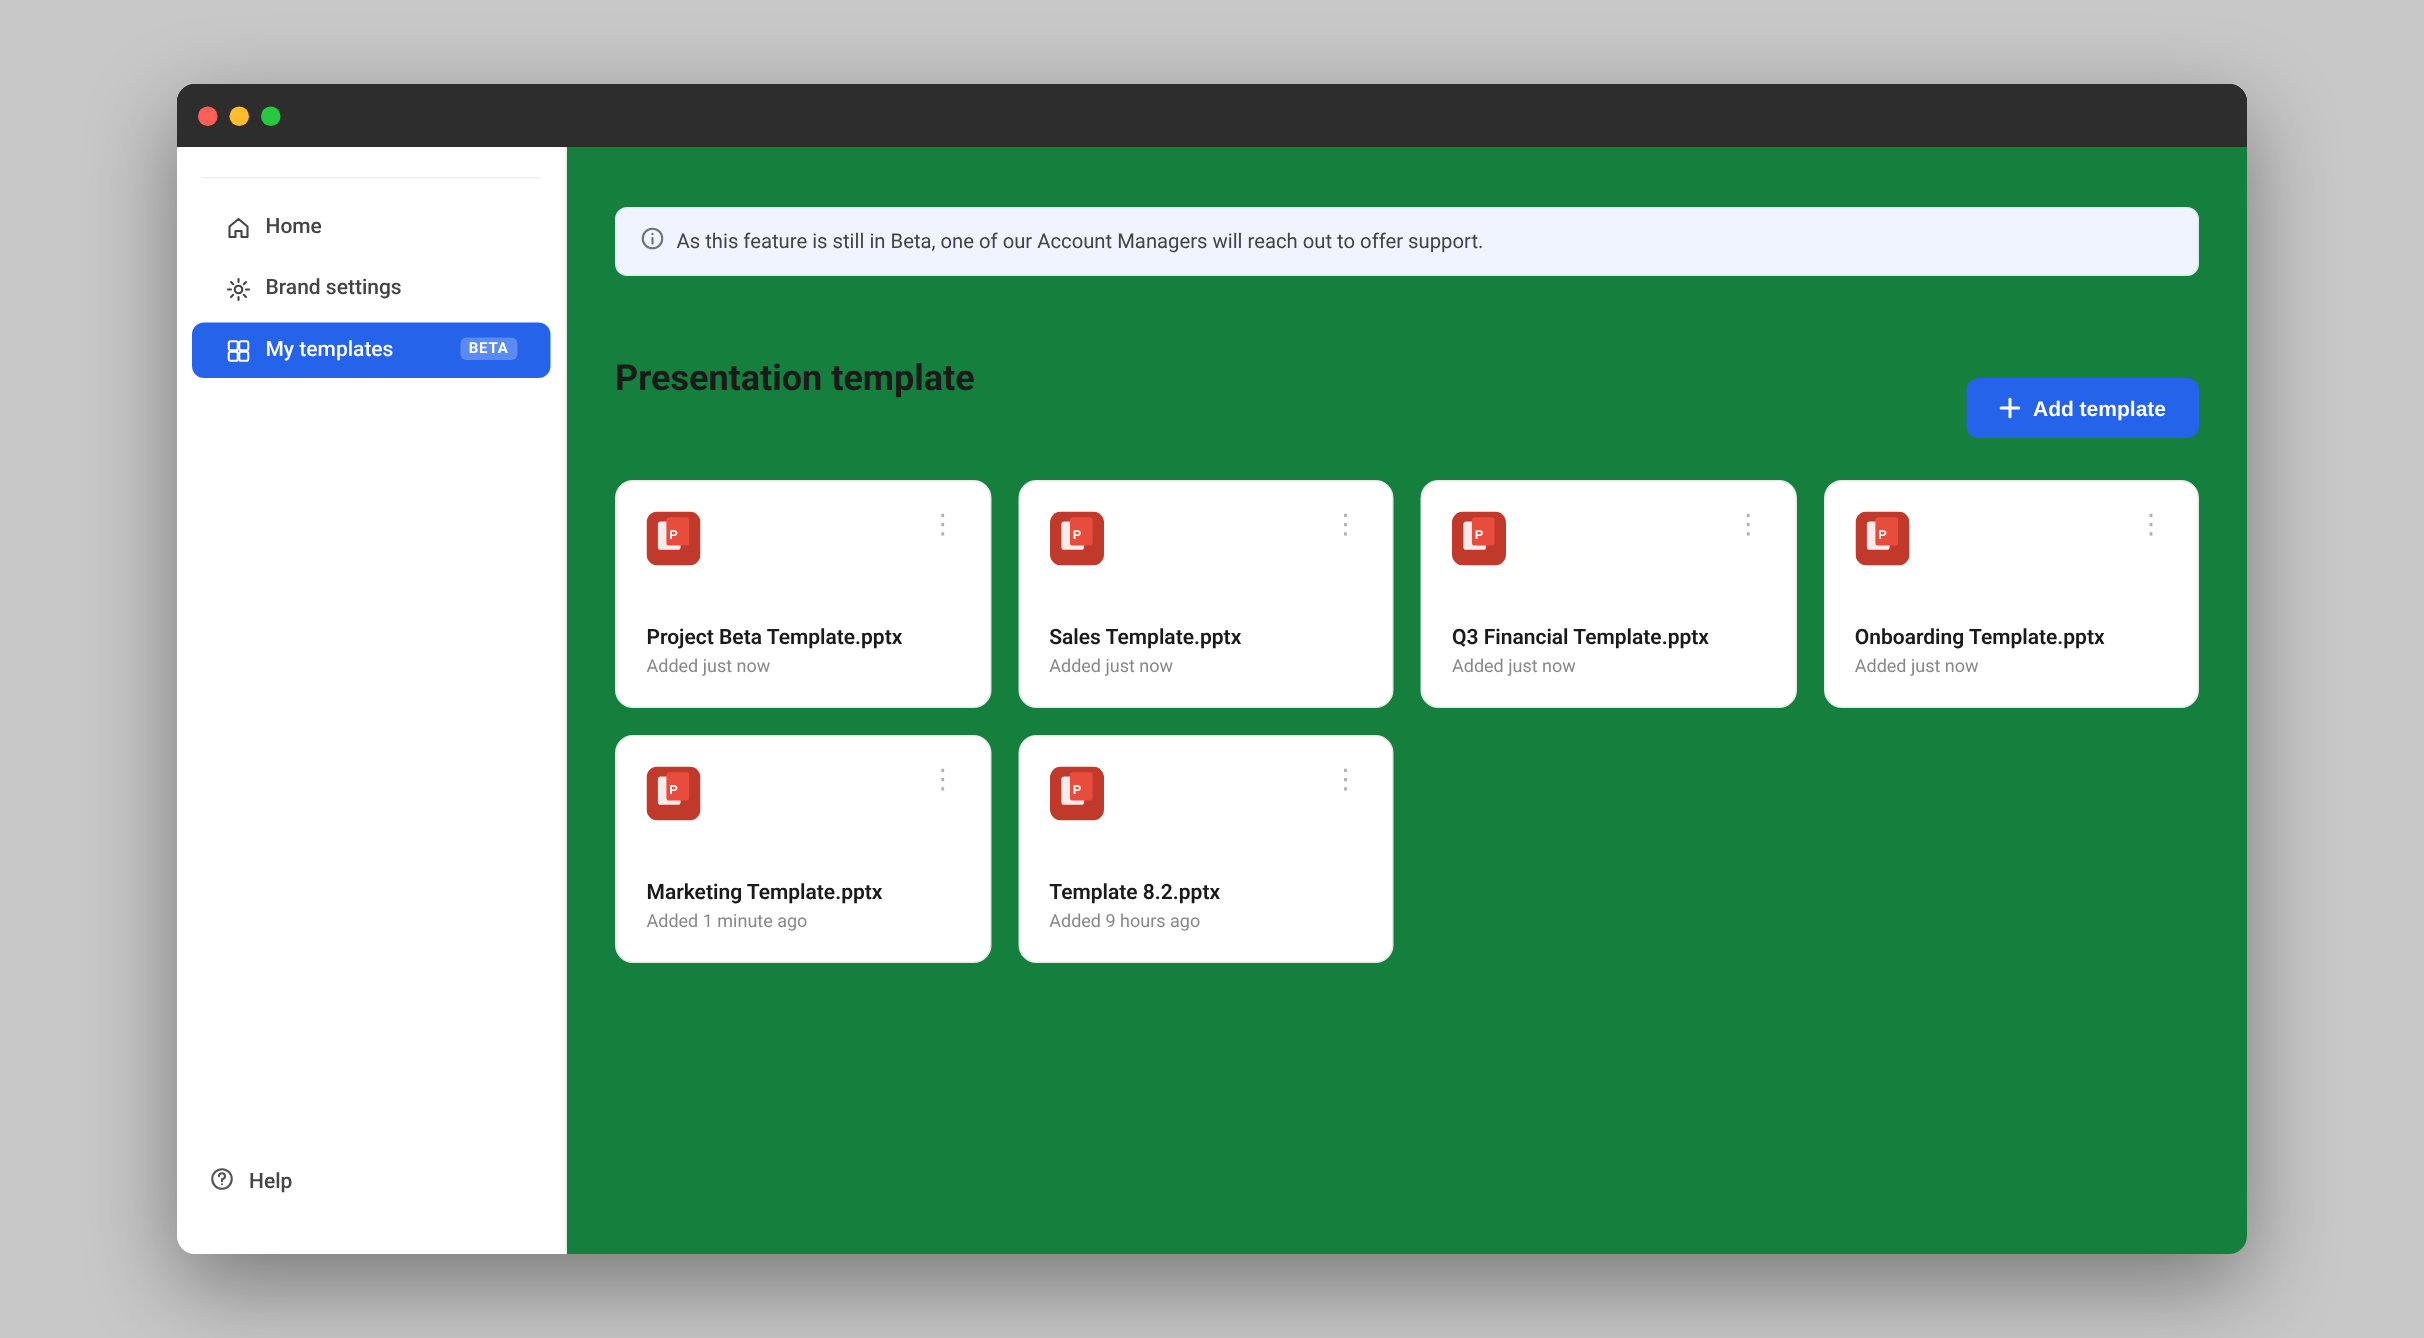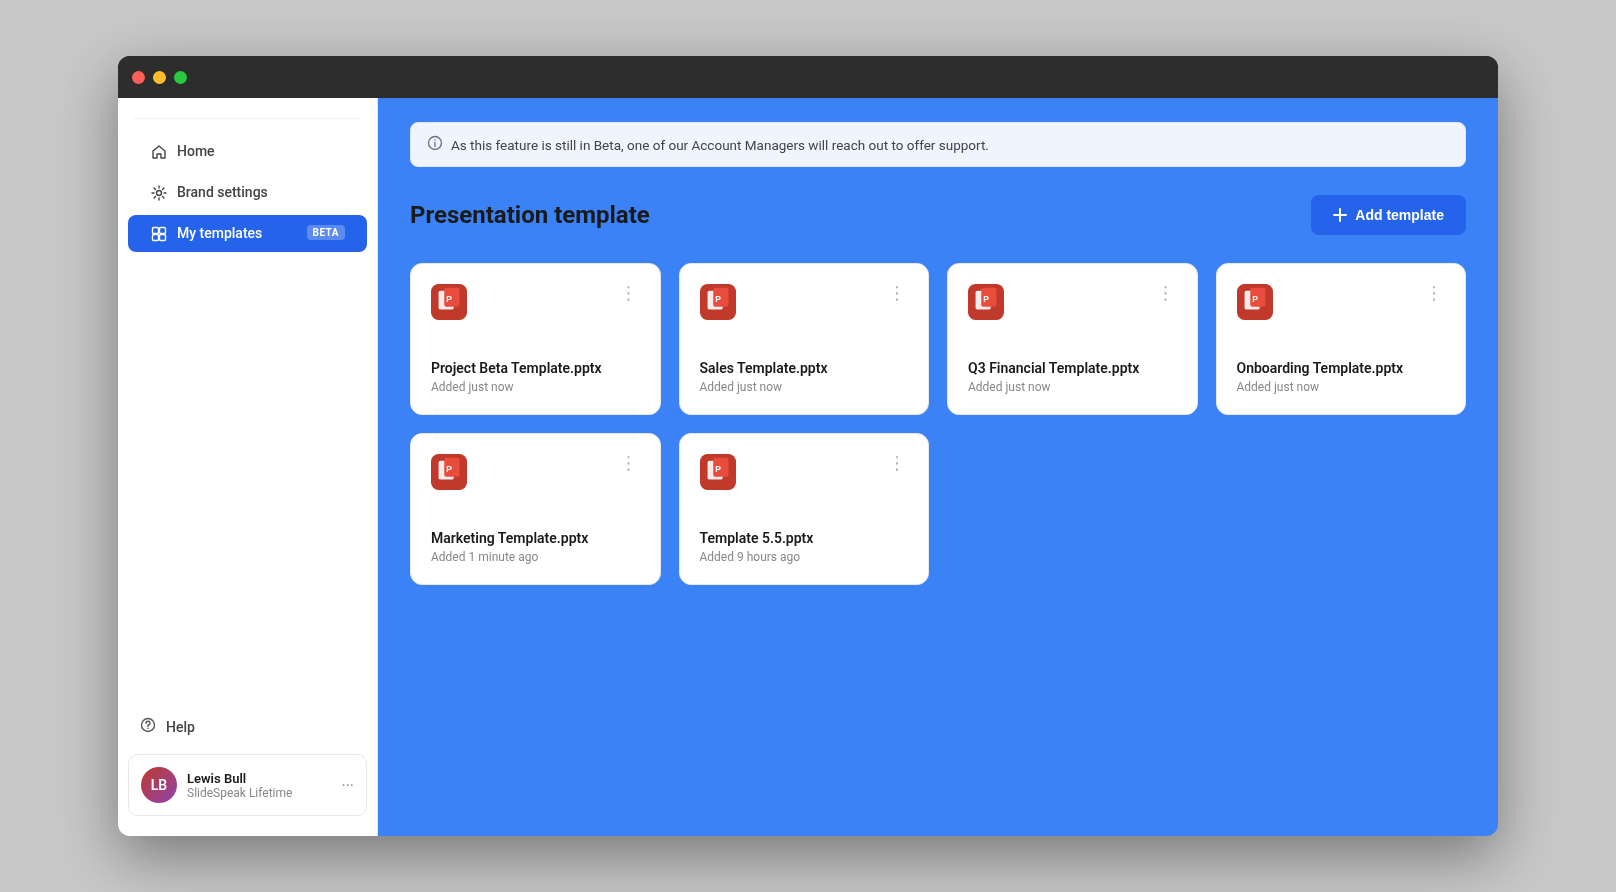--- a/index.html
+++ b/index.html
@@ -165,23 +165,23 @@
       font-size: 12px;
       color: #888;
     }
     .user-more {
       color: #888;
       font-size: 16px;
       cursor: pointer;
     }
     .main-content {
       flex: 1;
-      padding: 24px 32px;
+      padding: 40px 32px;
       overflow-y: auto;
-      background: #3b82f6;
+      background: #15803d;
     }
     .beta-banner {
       display: flex;
       align-items: center;
       gap: 8px;
       background: #f0f4ff;
       border: 1px solid #dce6fd;
       border-radius: 8px;
       padding: 12px 16px;
       font-size: 13.5px;
@@ -209,20 +209,21 @@
       gap: 8px;
       background: #2563eb;
       color: white;
       border: none;
       border-radius: 8px;
       padding: 12px 22px;
       font-size: 14px;
       font-weight: 600;
       cursor: pointer;
       transition: background 0.15s;
+      margin-top: 40px;
     }
     .templates-grid {
       display: grid;
       grid-template-columns: repeat(4, 1fr);
       gap: 18px;
     }
     .template-card {
       background: #ffffff;
       border: 1px solid #e8e8e8;
       border-radius: 12px;
@@ -315,31 +316,20 @@
           <span>
             <svg width="16" height="16" viewBox="0 0 16 16" fill="none">
               <circle cx="8" cy="8" r="6.5" stroke="#555" stroke-width="1.4"></circle>
               <path d="M6 6.2C6 5.09 6.9 4.2 8 4.2s2 .9 2 2c0 1.1-.9 1.8-2 2V9.5" stroke="#555" stroke-width="1.4" stroke-linecap="round"></path>
               <circle cx="8" cy="11.5" r="0.7" fill="#555"></circle>
             </svg>
           </span>
           <span>Help</span>
         </div>
 
-        <div class="user-card">
-          <div class="user-avatar">
-            
-            LB
-          </div>
-          <div class="user-info">
-            <div class="user-name">Lewis Bull</div>
-            <div class="user-plan">SlideSpeak Lifetime</div>
-          </div>
-          <div class="user-more">···</div>
-        </div>
       </div>
     </div>
 
     <div class="main-content">
 
       <div class="beta-banner">
         <span class="info-icon">
           <svg width="16" height="16" viewBox="0 0 16 16" fill="none">
             <circle cx="8" cy="8" r="6.5" stroke="#6b7280" stroke-width="1.4"></circle>
             <rect x="7.3" y="7" width="1.4" height="5" rx="0.5" fill="#6b7280"></rect>
@@ -428,19 +418,19 @@
           <div class="template-card">
       <div class="card-top">
         <svg class="ppt-icon-wrap" viewBox="0 0 38 38" fill="none" xmlns="http://www.w3.org/2000/svg">
           <rect width="38" height="38" rx="8" fill="#c0392b"></rect>
           <rect x="8" y="7" width="16" height="20" rx="2" fill="white" opacity="0.9"></rect>
           <rect x="14" y="4" width="16" height="20" rx="2" fill="#e74c3c"></rect>
           <text x="16" y="19" font-size="9" font-weight="900" fill="white" font-family="Arial,sans-serif">P</text>
         </svg>
         <span class="more-dots">⋮</span>
       </div>
-      <div class="card-name">Template 5.5.pptx</div>
+      <div class="card-name">Template 8.2.pptx</div>
       <div class="card-time">Added 9 hours ago</div>
     </div>
         </div>
     </div>
   </div>
 </div>
 
 </body></html>

